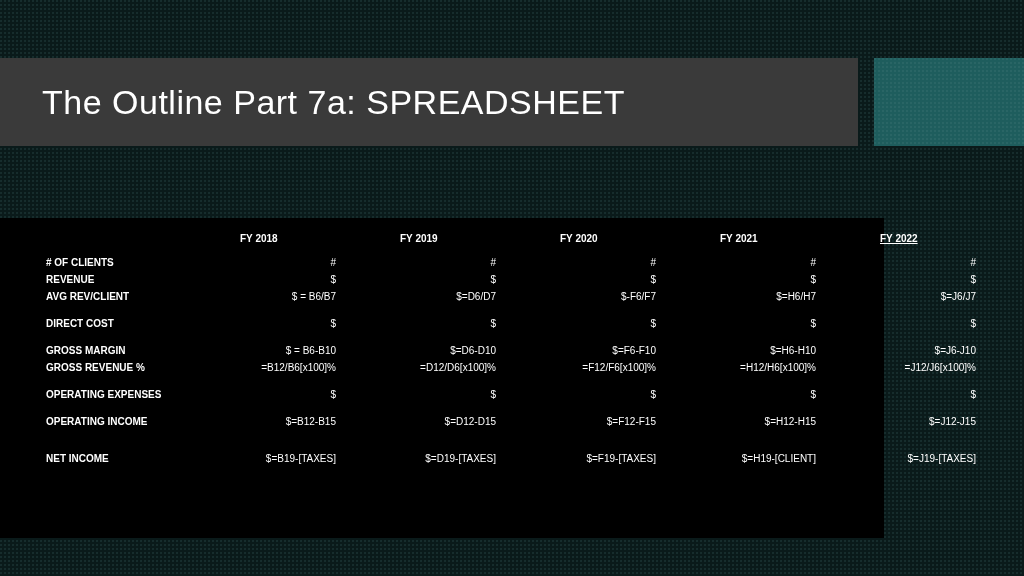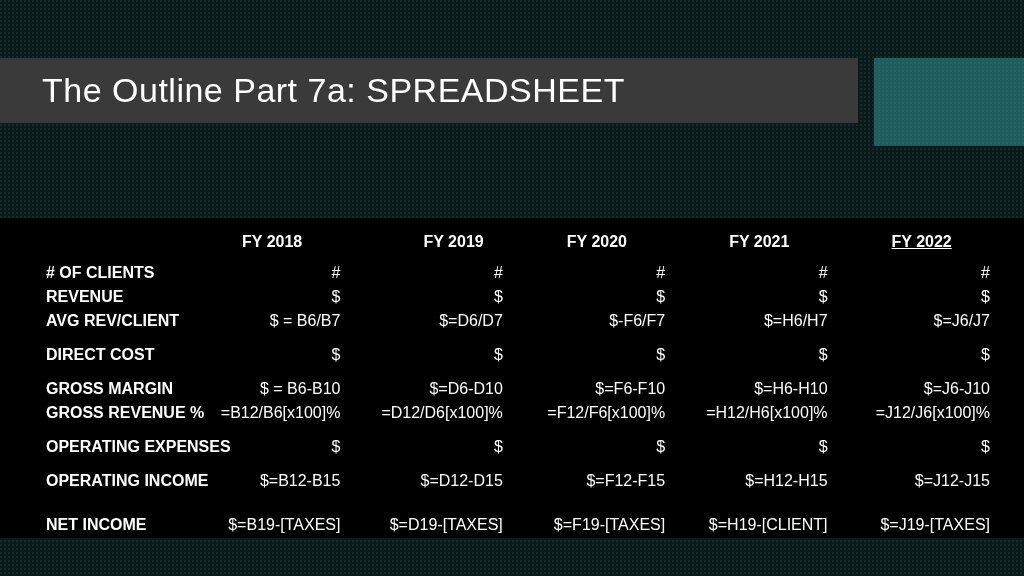--- a/index.html
+++ b/index.html
@@ -12,21 +12,21 @@
     background-image:
       radial-gradient(circle at 1px 1px, rgba(80,130,130,.18) 1px, transparent 0);
     background-size: 4px 4px;
     color: #fff;
   }
   .title-band {
     position: absolute;
     top: 58px;
     left: 0;
     width: 858px;
-    height: 65px;
+    height: 88px;
     background: #3a3a3a;
     display: flex;
     align-items: center;
     padding-left: 42px;
   }
   .title-band h1 {
     font-size: 34px;
     font-weight: 300;
     letter-spacing: .5px;
     color: #fff;
@@ -39,25 +39,25 @@
     height: 88px;
     background: #1e5d5d;
     background-image:
       radial-gradient(circle at 1px 1px, rgba(255,255,255,.05) 1px, transparent 0);
     background-size: 4px 4px;
   }
   .sheet {
     position: absolute;
     top: 218px;
     left: 0;
-    width: 1024px;
+    width: 884px;
     height: 320px;
     background: #000;
     color: #fff;
-    font-size: 16px;
+    font-size: 10px;
     padding: 12px 30px 0 42px;
   }
   table { border-collapse: collapse; width: 100%; table-layout: fixed; }
   td { padding: 3px 4px; vertical-align: middle; white-space: nowrap; }
   col.rowlabel { width: 138px; }
   col.yr { width: 160px; }
   tr.headrow td { font-weight: 700; padding-bottom: 10px; }
   td.rowlabel { font-weight: 700; text-align: left; }
   td.val { text-align: right; }
   tr.gap td { height: 10px; }
@@ -77,21 +77,21 @@
         <col class="yr">
         <col class="yr">
         <col class="yr">
         <col class="yr">
         <col class="yr">
     </colgroup>
     <tbody id="tb">
         <tr class="headrow">
           <td class="rowlabel"></td>
           <td class="val" style="text-align: left; padding-left: 60px;">FY 2018</td>
-          <td class="val" style="text-align: center; padding-left: 60px;">FY 2019</td>
+          <td class="val" style="text-align: left; padding-left: 60px;">FY 2019</td>
           <td class="val" style="text-align: left; padding-left: 60px;">FY 2020</td>
           <td class="val" style="text-align: left; padding-left: 60px;">FY 2021</td>
           <td class="val" style="text-align: left; padding-left: 60px; text-decoration: underline;">FY 2022</td>
         </tr>
         <tr>
           <td class="rowlabel"># OF CLIENTS</td>
           <td class="val">#</td>
           <td class="val">#</td>
           <td class="val">#</td>
           <td class="val">#</td>

